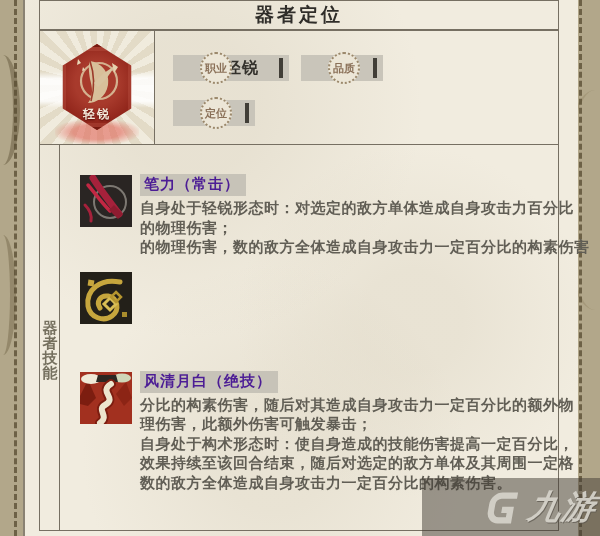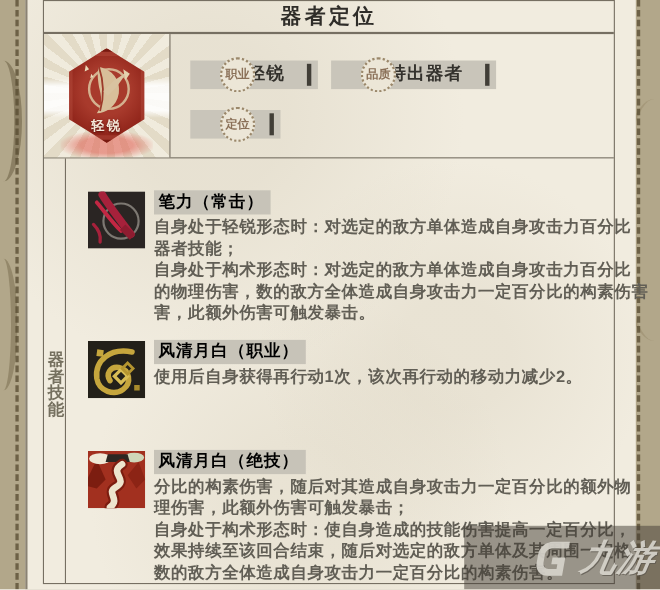--- a/index.html
+++ b/index.html
@@ -78,21 +78,21 @@
     align-items:center; justify-content:center; }
   .side-label { writing-mode:vertical-rl; font-size:15px; font-weight:bold;
     color:#75705f; letter-spacing:15px; }
 
   .cell-skills { flex:1; position:relative; }
   .skill { position:relative; padding-left:80px; min-height:54px; }
   .skill-1 { margin-top:29px; }
   .skill-2 { margin-top:14px; }
   .skill-3 { margin-top:46px; }
   .skill-icon { position:absolute; left:20px; top:1px; width:52px; height:52px; }
-  .skill-title { display:inline-block; background:#c7c3b8; color:#000000;
+  .skill-title { display:inline-block; background:#c7c3b8; color:#4c1d95;
     font-size:15px; font-weight:bold; padding:1px 6px 2px 4px; margin-bottom:2px;
     letter-spacing:1px; }
   .skill-lines .line { font-size:15px; line-height:19.5px; color:#615e55;
     font-weight:600; white-space:nowrap; letter-spacing:.5px; }
 
   
   .wm-band { position:absolute; left:422px; top:478px; width:178px; height:58px;
     background:rgba(66,60,52,.5); display:flex; align-items:center;
     justify-content:flex-end; padding-right:4px; z-index:9; }
   .wm-logo { display:flex; align-items:center; gap:4px; transform:skewX(-10deg); opacity:.92; }
@@ -135,21 +135,20 @@
           <div class="field-row">
             <div class="field">
               <div class="bar">
                 <span class="value">轻锐</span>
                 <span class="tick"></span>
               </div>
               <div class="stamp">职业</div>
             </div>
             <div class="field">
               <div class="bar">
-                <span class="value">特出器者</span>
                 <span class="tick"></span>
               </div>
               <div class="stamp">品质</div>
             </div>
           </div>
           <div class="field-row">
             <div class="field">
               <div class="bar">
                 <span class="tick"></span>
               </div>
@@ -172,43 +171,35 @@
               <circle cx="30" cy="27" r="16" fill="none" stroke="#7d7872" stroke-width="2"></circle>
               <path d="M13 3 C19 13 26 22 39 39" fill="none" stroke="#a6213b" stroke-width="7" stroke-linecap="round"></path>
               <path d="M8 10 C15 18 20 26 30 36" fill="none" stroke="#c22743" stroke-width="3.5" stroke-linecap="round"></path>
               <path d="M34 30 L43 39 L38 44 L29 35 Z" fill="#8e1c30"></path>
               <path d="M5 30 C9 34 12 40 11 46" fill="none" stroke="#a6213b" stroke-width="3" stroke-linecap="round"></path>
             </svg>
             <div class="skill-body">
               <span class="skill-title">笔力（常击）</span>
               <div class="skill-lines">
                 <div class="line">自身处于轻锐形态时：对选定的敌方单体造成自身攻击力百分比</div>
-                <div class="line">器者技能；</div>
-                <div class="line">自身处于构术形态时：对选定的敌方单体造成自身攻击力百分比</div>
+                <div class="line">的物理伤害；</div>
                 <div class="line">的物理伤害，数的敌方全体造成自身攻击力一定百分比的构素伤害</div>
-                <div class="line">害，此额外伤害可触发暴击。</div>
               </div>
             </div>
           </div>
 
           <div class="skill skill-2">
             <svg class="skill-icon" viewBox="0 0 52 52">
               <rect width="52" height="52" fill="#232019"></rect>
               <path d="M40 10 C20 6 6 18 8 34 C10 46 24 50 32 44 C40 38 38 26 28 24 C20 23 16 30 20 36" fill="none" stroke="#c6a63d" stroke-width="5" stroke-linecap="round"></path>
               <path d="M30 26 l6 6 l-6 6 l-6 -6 z" fill="none" stroke="#d8bd55" stroke-width="3"></path>
               <path d="M36 20 l5 5 l-5 5 l-5 -5 z" fill="none" stroke="#b5952f" stroke-width="2.5"></path>
               <rect x="8" y="8" width="6" height="6" fill="#c6a63d" transform="rotate(8 11 11)"></rect>
               <rect x="42" y="40" width="5" height="5" fill="#a98c2c"></rect>
             </svg>
-            <div class="skill-body">
-              <span class="skill-title">风清月白（职业）</span>
-              <div class="skill-lines">
-                <div class="line">使用后自身获得再行动1次，该次再行动的移动力减少2。</div>
-              </div>
-            </div>
           </div>
 
           <div class="skill skill-3">
             <svg class="skill-icon" viewBox="0 0 52 52">
               <rect width="52" height="52" fill="#a2301f"></rect>
               <path d="M0 24 L8 8 L16 26 L8 34 L0 32 Z" fill="#7c1d10"></path>
               <path d="M36 22 L46 10 L52 26 L44 34 Z" fill="#8c2415"></path>
               <ellipse cx="11" cy="7" rx="10" ry="5" fill="#efe8d6"></ellipse>
               <ellipse cx="42" cy="6" rx="9" ry="4.5" fill="#cfd6b8"></ellipse>
               <path d="M18 3 L36 3 L38 10 L16 10 Z" fill="#2c2722"></path>

